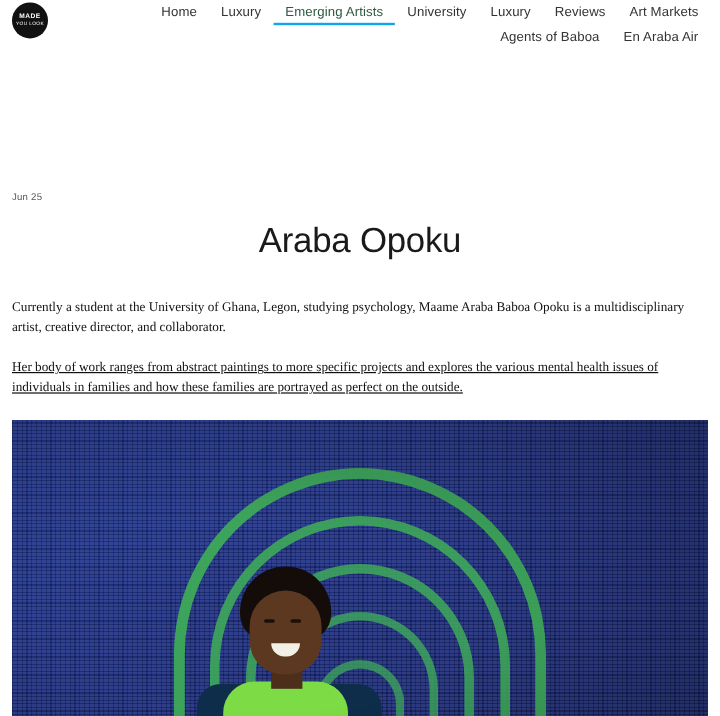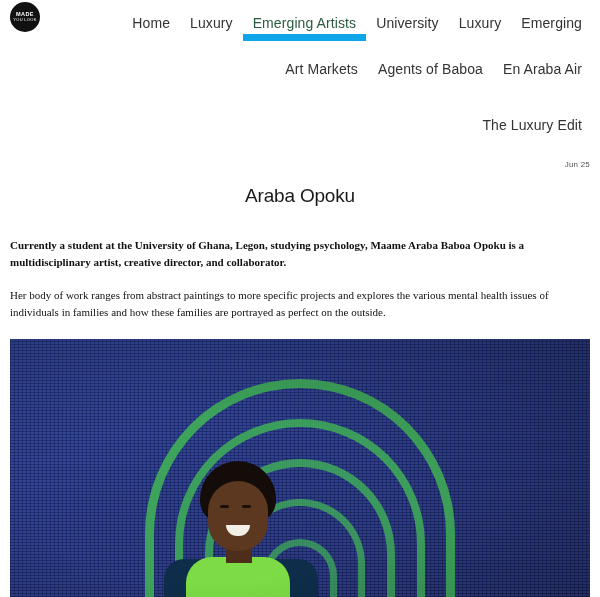--- a/index.html
+++ b/index.html
@@ -53,67 +53,67 @@
     left: 50px;
     right: 8px;
     top: 0;
     display: flex;
     flex-wrap: wrap;
     justify-content: flex-end;
     align-items: flex-start;
     gap: 0;
   }
   .nav-item {
-    font-size: 14px;
+    font-size: 11px;
     color: #333333;
-    padding: 15px 10px;
+    padding: 4px 10px;
     white-space: nowrap;
     letter-spacing: .1px;
   }
   .nav-item.active {
     color: #2a5a3f;
-    border-bottom: 7px solid #0ea5e9;
+    border-bottom: 2px solid #0ea5e9;
     padding-bottom: 3px;
   }
   .nav-row2 {
     width: 100%;
     display: flex;
     justify-content: flex-end;
     margin-top: 10px;
   }
 
   
   .article {
     padding: 0 10px;
   }
   .date {
-    text-align: right;
+    text-align: left;
     font-size: 8px;
     color: #555555;
     margin-top: 108px;
     letter-spacing: .2px;
   }
   .title {
     text-align: center;
-    font-size: 19px;
+    font-size: 29px;
     font-weight: normal;
     color: #1a1a1a;
     margin: 16px 0 0 0;
     letter-spacing: -0.2px;
   }
   .para {
     font-family: "Liberation Serif", serif;
     font-size: 11px;
     line-height: 1.55;
     color: #111111;
     margin: 0;
     text-align: left;
   }
-  .para.first { margin-top: 30px; font-weight: bold; }
-  .para.second { margin-top: 16px; }
+  .para.first { margin-top: 30px; }
+  .para.second { margin-top: 16px; text-decoration: underline; }
 
   
   .hero {
     margin-top: 18px;
     width: 580px;
     height: 270px;
     margin-left: 10px;
     position: relative;
     overflow: hidden;
     background: #1b2f84;
@@ -270,27 +270,24 @@
     <span class="logo-line1">MADE</span>
     <span class="logo-line2">YOU LOOK</span>
   </div>
 
   <nav class="nav">
     <a class="nav-item">Home</a>
     <a class="nav-item">Luxury</a>
     <a class="nav-item active">Emerging Artists</a>
     <a class="nav-item">University</a>
     <a class="nav-item">Luxury</a>
-    <a class="nav-item">Emerging</a>
+    <a class="nav-item">Reviews</a>
     <a class="nav-item">Art Markets</a>
     <a class="nav-item">Agents of Baboa</a>
     <a class="nav-item">En Araba Air</a>
-    <div class="nav-row2">
-      <a class="nav-item">The Luxury Edit</a>
-    </div>
   </nav>
 </div>
 
 <div class="article">
   <div class="date">Jun 25</div>
   <h1 class="title">Araba Opoku</h1>
   <p class="para first">Currently a student at the University of Ghana, Legon, studying psychology, Maame Araba Baboa Opoku is a multidisciplinary artist, creative director, and collaborator.</p>
   <p class="para second">Her body of work ranges from abstract paintings to more specific projects and explores the various mental health issues of individuals in families and how these families are portrayed as perfect on the outside.</p>
 </div>
 

